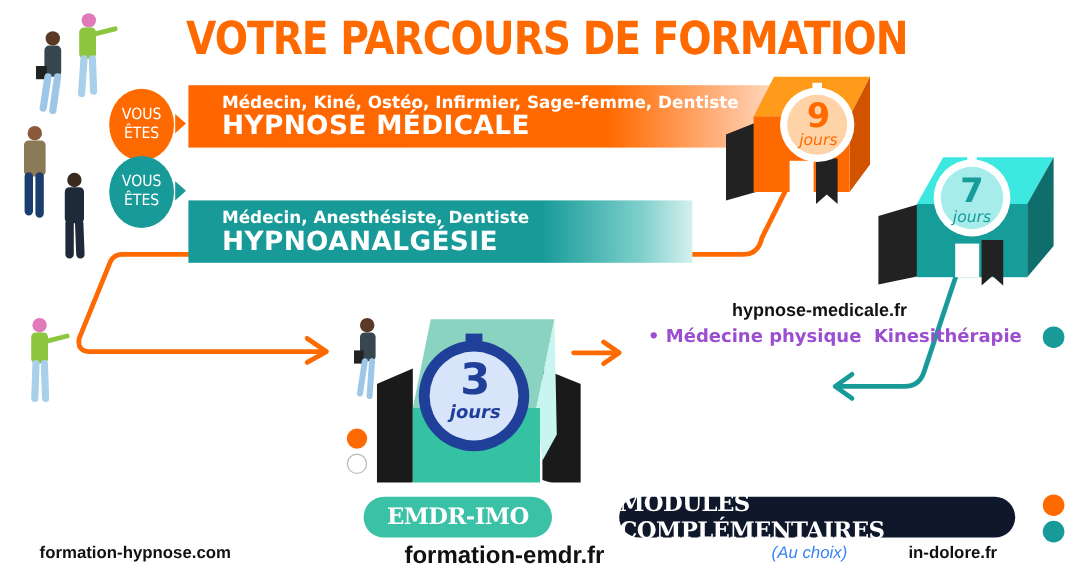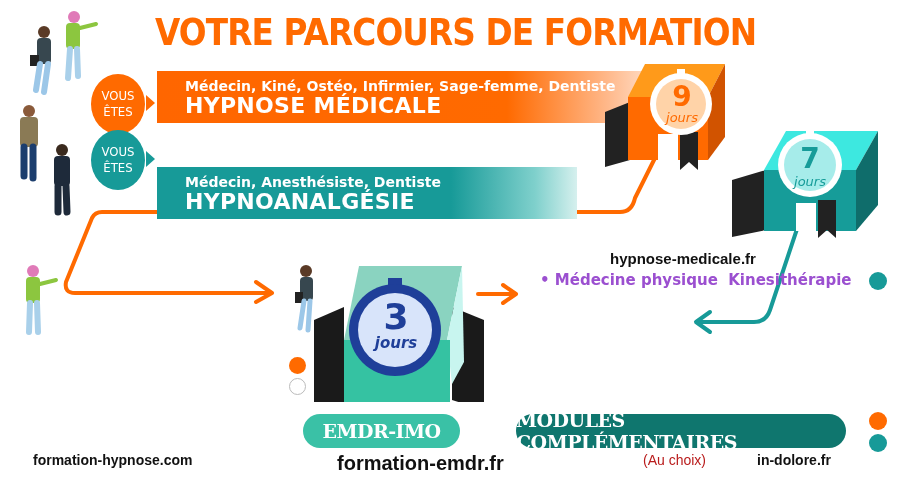--- a/index.html
+++ b/index.html
@@ -149,18 +149,18 @@
 
 <div class="abs list" style="left:540px;top:270px;">
   <div><span>•</span> <span style="white-space:pre;">Médecine physique  Kinesithérapie</span></div>
 </div>
 
 <div class="abs dot" style="left:869px;top:272px;width:18px;height:18px;background:#179a98;"></div>
 <div class="abs dot" style="left:869px;top:412px;width:18px;height:18px;background:#ff6a00;"></div>
 <div class="abs dot" style="left:869px;top:434px;width:18px;height:18px;background:#179a98;"></div>
 
 <div class="abs pill" style="left:303px;top:414px;width:157px;background:#3ac1a6;">EMDR-IMO</div>
-<div class="abs pill" style="left:516px;top:414px;width:330px;background:#0f766e;">MODULES COMPLÉMENTAIRES</div>
+<div class="abs pill" style="left:516px;top:414px;width:330px;background:#0f172a;">MODULES COMPLÉMENTAIRES</div>
 
 <div class="abs site" style="left:33px;top:452px;font-size:14px;">formation-hypnose.com</div>
 <div class="abs site" style="left:337px;top:452px;font-size:20px;">formation-emdr.fr</div>
-<div class="abs" style="left:643px;top:452px;font-size:14px;color:#b91c1c;">(Au choix)</div>
+<div class="abs" style="left:643px;top:452px;font-size:14px;color:#3b82f6;font-style:italic;">(Au choix)</div>
 <div class="abs site" style="left:757px;top:452px;font-size:14px;">in-dolore.fr</div>
 
 </body></html>

